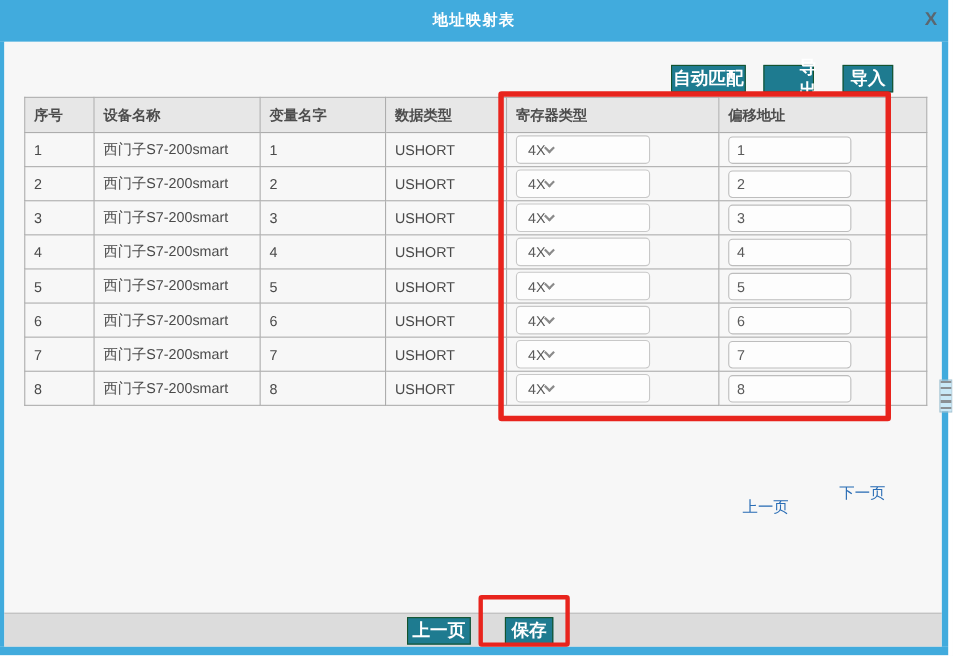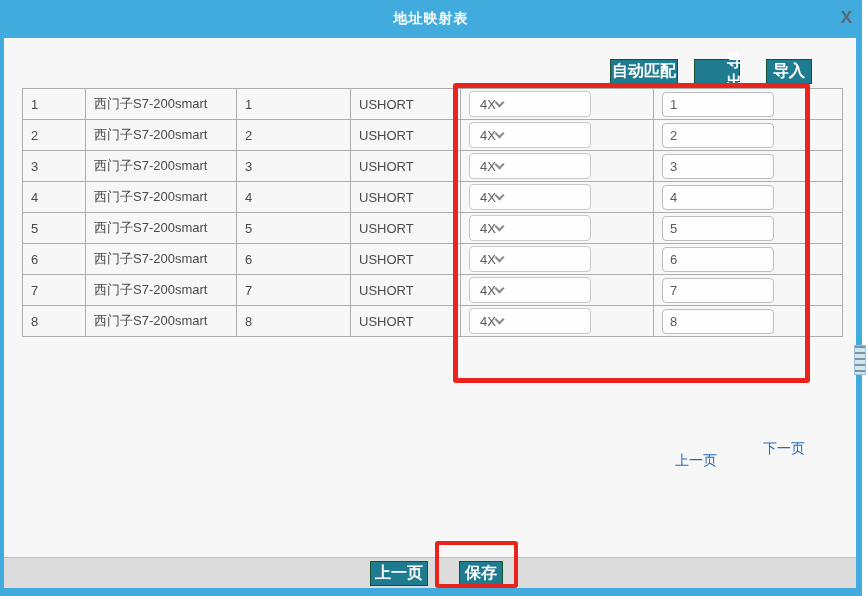--- a/index.html
+++ b/index.html
@@ -82,20 +82,29 @@
     <colgroup>
         <col class="c1">
         <col class="c2">
         <col class="c3">
         <col class="c4">
         <col class="c5">
         <col class="c6">
         <col class="c7">
       </colgroup>
     <tbody>
+        <tr>
+      <th>序号</th>
+      <th>设备名称</th>
+      <th>变量名字</th>
+      <th>数据类型</th>
+      <th>寄存器类型</th>
+      <th>偏移地址</th>
+      <th></th>
+    </tr>
 
     <tr>
       <td>1</td>
       <td>西门子S7-200smart</td>
       <td>1</td>
       <td>USHORT</td>
       <td>
             <div class="sel">
               <span>4X</span>
               <span class="chev"></span>

